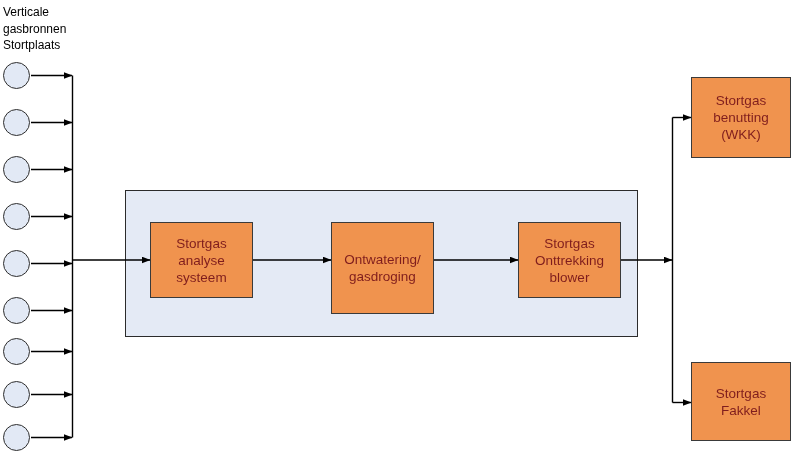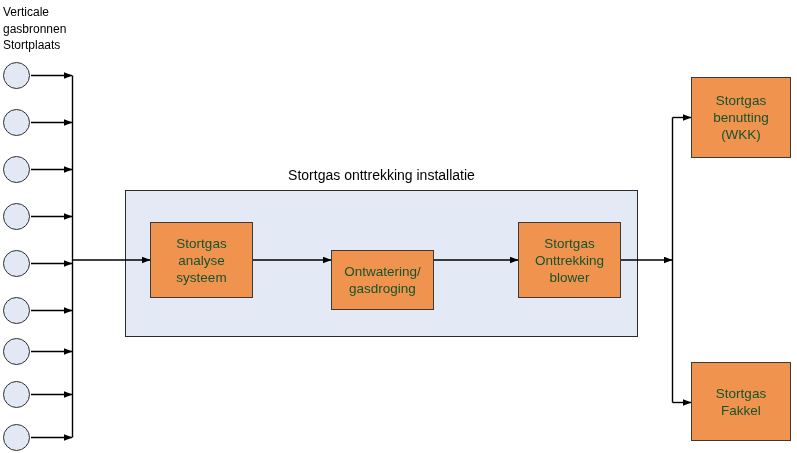--- a/index.html
+++ b/index.html
@@ -42,21 +42,21 @@
     color: #000000;
     text-align: center;
     white-space: nowrap;
   }
 
   .proc-box {
     position: absolute;
     box-sizing: border-box;
     background: #f0934e;
     border: 1px solid #3a3a3a;
-    color: #14532d;
+    color: #7f1d1d;
     font-size: 13.5px;
     line-height: 17px;
     display: flex;
     align-items: center;
     justify-content: center;
     text-align: center;
     white-space: pre-line;
   }
 
   .container-box {
@@ -90,27 +90,26 @@
   <div class="well-node" style="left:3px;  top:156px;"></div>
   <div class="well-node" style="left:3px;  top:203px;"></div>
   <div class="well-node" style="left:3px;  top:250px;"></div>
   <div class="well-node" style="left:3px;  top:297px;"></div>
   <div class="well-node" style="left:3px;  top:338px;"></div>
   <div class="well-node" style="left:3px;  top:381px;"></div>
   <div class="well-node" style="left:3px;  top:424px;"></div>
 
   <div class="container-box" style="left:125px; top:190px; width:513px; height:147px;"></div>
 
-  <div class="section-title" style="left:125px; top:167px; width:513px;">Stortgas onttrekking installatie</div>
 
   <div class="proc-box" style="left:150px; top:222px; width:103px; height:76px;">Stortgas
 analyse
 systeem</div>
 
-  <div class="proc-box" style="left:331px; top:222px; width:103px; height:60px;margin-top:28px;">Ontwatering/
+  <div class="proc-box" style="left:331px; top:222px; width:103px; height:92px;">Ontwatering/
 gasdroging</div>
 
   <div class="proc-box" style="left:518px; top:222px; width:103px; height:76px;">Stortgas
 Onttrekking
 blower</div>
 
   <div class="proc-box" style="left:691px; top:77px; width:100px; height:81px;">Stortgas
 benutting
 (WKK)</div>
 

